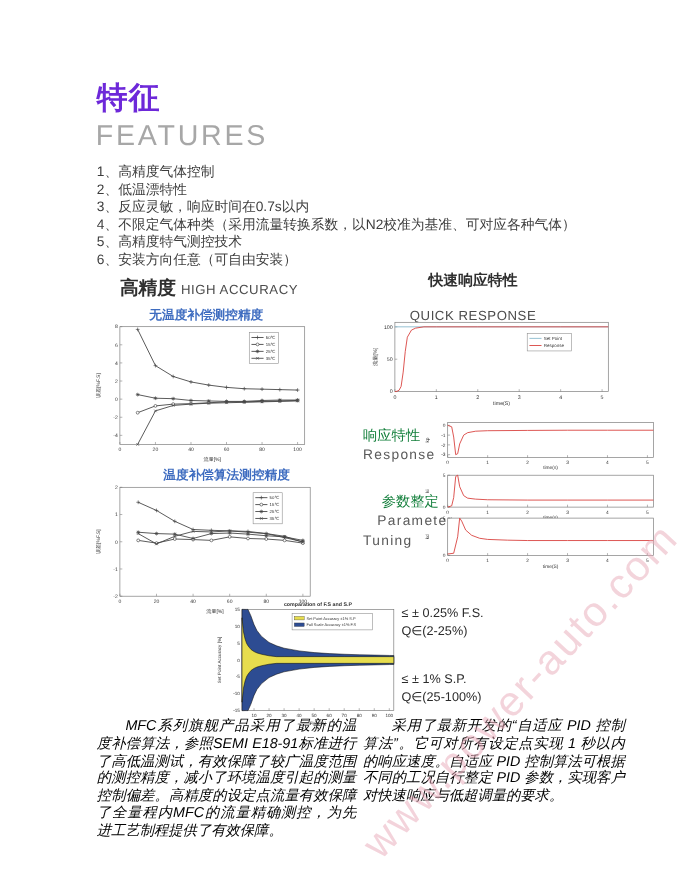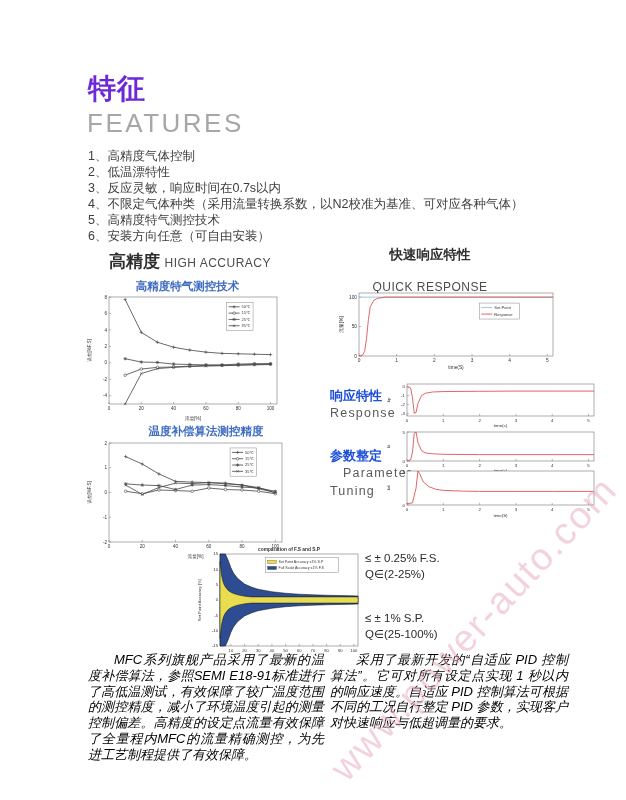--- a/index.html
+++ b/index.html
@@ -6,21 +6,21 @@
   .page{position:relative;width:626px;height:800px;background:#ffffff;overflow:hidden;
         font-family:"Liberation Sans","DejaVu Sans",sans-serif;color:#3a3a3a;}
   .abs{position:absolute;}
   .title-cn{font-size:28px;font-weight:bold;color:#6d28d9;letter-spacing:1px;}
   .title-en{font-size:26px;color:#a7a7a7;letter-spacing:2.5px;font-weight:normal;}
   .feat{font-size:12.5px;color:#3d3d3d;line-height:16px;white-space:nowrap;}
   .col-head{text-align:center;}
   .col-head-cn{font-weight:bold;font-size:17px;color:#2f2f2f;}
   .col-head-en{font-size:12px;color:#4c4c4c;letter-spacing:0.5px;}
   .chart-title{font-size:11.5px;font-weight:bold;color:#3e6cc0;text-align:center;}
-  .side-cn{font-size:13px;font-weight:bold;color:#1d4ed8;}
+  .side-cn{font-size:13px;font-weight:normal;color:#15803d;}
   .side-en{font-size:12.5px;color:#5a5a5a;letter-spacing:1.2px;}
   .ann{font-size:11.5px;color:#2b2b2b;line-height:15.5px;}
   .para{font-size:13px;line-height:15.8px;color:#000000;text-align:justify;
         text-indent:2em;margin:0;font-style:italic;}
   .watermark{font-size:38px;letter-spacing:2px;opacity:0.5;white-space:nowrap;
         transform:rotate(-47deg);transform-origin:0 0;color:#e8a9b8;}
   .chart{position:absolute;}
   .chart svg{display:block;}
   svg text{font-family:"Liberation Sans","DejaVu Sans",sans-serif;}
 </style>
@@ -43,21 +43,21 @@
 
   <div class="abs col-head" style="left:85px;top:250px;width:210px;">
     <span class="col-head-cn">高精度</span>
     <span class="col-head-en">HIGH ACCURACY</span>
   </div>
   <div class="abs col-head" style="left:350px;top:246px;width:160px;">
     <div class="col-head-cn" style="font-size:13.5px;">快速响应特性</div>
     <div class="col-head-en" style="margin-top:16px;">QUICK RESPONSE</div>
   </div>
 
-  <div class="abs chart-title" style="left:85px;top:279px;width:205px;">高精度特气测控技术</div>
+  <div class="abs chart-title" style="left:85px;top:279px;width:205px;">无温度补偿测控精度</div>
   <div class="chart" style="left:85px;top:291px;width:200px;height:130px;">
       <svg viewBox="0 0 200 130" width="200" height="130">
         <rect x="24" y="6" width="168" height="107" fill="#fff" stroke="#777" stroke-width="0.6"></rect>
         <line x1="24" y1="113" x2="24" y2="110.8" stroke="#777" stroke-width="0.5"></line>
         <text x="24" y="119.1" font-size="4.6" text-anchor="middle" fill="#333">0</text>
         <line x1="56.30769230769231" y1="113" x2="56.30769230769231" y2="110.8" stroke="#777" stroke-width="0.5"></line>
         <text x="56.30769230769231" y="119.1" font-size="4.6" text-anchor="middle" fill="#333">20</text>
         <line x1="88.61538461538461" y1="113" x2="88.61538461538461" y2="110.8" stroke="#777" stroke-width="0.5"></line>
         <text x="88.61538461538461" y="119.1" font-size="4.6" text-anchor="middle" fill="#333">40</text>
         <line x1="120.92307692307692" y1="113" x2="120.92307692307692" y2="110.8" stroke="#777" stroke-width="0.5"></line>
@@ -280,21 +280,21 @@
         <rect x="142.28" y="15.08" width="40.196" height="15.96" fill="#fff" stroke="#888" stroke-width="0.5"></rect>
         <line x1="144.28" y1="19.619999999999997" x2="155.28" y2="19.619999999999997" stroke="#88b8cc" stroke-width="0.8"></line>
         <text x="157.28" y="21.048" font-size="4.08" text-anchor="start" fill="#333">Set Point</text>
         <line x1="144.28" y1="26.099999999999998" x2="155.28" y2="26.099999999999998" stroke="#d8403c" stroke-width="0.8"></line>
         <text x="157.28" y="27.528" font-size="4.08" text-anchor="start" fill="#333">Response</text>
       </svg>
     </div>
 
   <div class="abs side-cn" style="left:330px;top:387px;">响应特性</div>
   <div class="abs side-en" style="left:330px;top:406px;">Response</div>
-  <div class="abs side-cn" style="left:330px;top:447px;">参数整定</div>
+  <div class="abs side-cn" style="left:347px;top:447px;">参数整定</div>
   <div class="abs side-en" style="left:343px;top:466px;">Parameter</div>
   <div class="abs side-en" style="left:330px;top:484px;">Tuning</div>
 
   <div class="chart" style="left:385px;top:381px;width:215px;height:47px;">
       <svg viewBox="0 0 215 47" width="215" height="47">
         <rect x="22" y="3" width="187" height="32" fill="#fff" stroke="#777" stroke-width="0.6"></rect>
         <line x1="22" y1="35" x2="22" y2="32.8" stroke="#777" stroke-width="0.5"></line>
         <text x="22" y="40.9" font-size="4.4" text-anchor="middle" fill="#333">0</text>
         <line x1="58.310679611650485" y1="35" x2="58.310679611650485" y2="32.8" stroke="#777" stroke-width="0.5"></line>
         <text x="58.310679611650485" y="40.9" font-size="4.4" text-anchor="middle" fill="#333">1</text>

